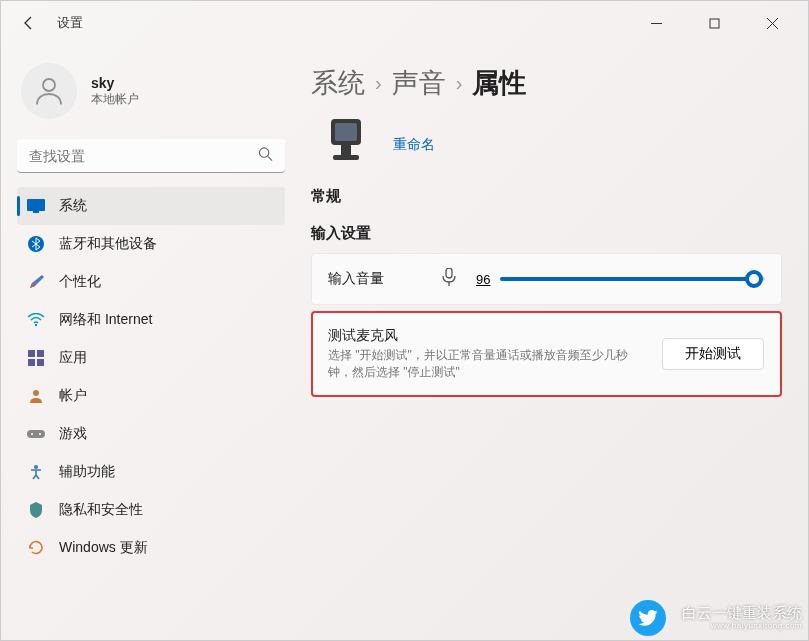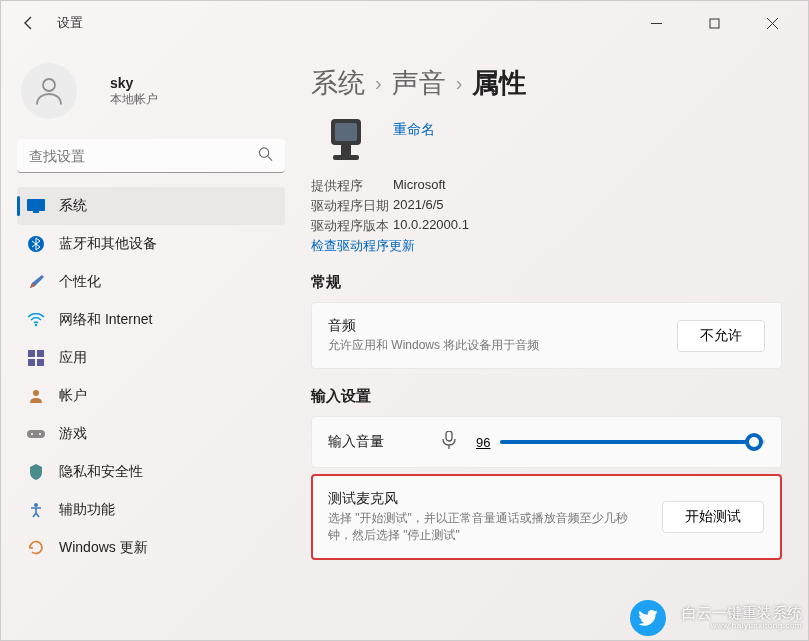--- a/index.html
+++ b/index.html
@@ -9,21 +9,21 @@
     
     .titlebar { height: 44px; display: flex; align-items: center; padding: 0 16px; }
     .titlebar .back-btn { width: 24px; height: 24px; display: flex; align-items: center; justify-content: center; cursor: pointer; }
     .titlebar .title { margin-left: 16px; font-size: 13px; color: #333; }
     .titlebar .controls { margin-left: auto; display: flex; gap: 18px; }
     .titlebar .ctrl { width: 40px; height: 30px; display: flex; align-items: center; justify-content: center; cursor: pointer; font-size: 13px; color: #333; }
     
     .content { display: flex; height: calc(100% - 44px); }
     
     .sidebar { width: 300px; padding: 10px 16px; }
-    .profile { display: flex; align-items: center; padding: 8px 4px 20px 4px; gap: 19px; }
+    .profile { display: flex; align-items: center; padding: 8px 4px 20px 4px; }
     .avatar { width: 56px; height: 56px; border-radius: 50%; background: #ececec; display: flex; align-items: center; justify-content: center; }
     .profile-info { margin-left: 14px; }
     .profile-name { font-size: 14px; font-weight: 600; color: #222; }
     .profile-sub { font-size: 12px; color: #666; }
     
     .search-box { position: relative; margin-bottom: 14px; }
     .search-box input { width: 100%; height: 34px; border: none; border-bottom: 1px solid #999; background: #fdfcfc; border-radius: 4px; padding: 0 36px 0 12px; font-size: 14px; outline: none; }
     .search-box .sicon { position: absolute; right: 12px; top: 50%; transform: translateY(-50%); color: #666; }
     
     .nav { list-style: none; }
@@ -31,21 +31,21 @@
     .nav li.active { background: #eae7e7; }
     .nav li.active::before { content: ""; position: absolute; left: 0; top: 9px; width: 3px; height: 20px; background: #0067c0; border-radius: 2px; }
     .nav .nicon { width: 18px; height: 18px; margin-right: 14px; display: flex; align-items: center; justify-content: center; }
     
     .main { flex: 1; padding: 20px 26px 0 10px; overflow: hidden; }
     .breadcrumb { font-size: 27px; color: #333; margin-bottom: 14px; display: flex; align-items: center; gap: 10px; }
     .breadcrumb .crumb-link { cursor: pointer; color: #666; font-weight: 400; }
     .breadcrumb .chev { color: #999; font-size: 20px; }
     .breadcrumb .current { color: #222; font-weight: 700; }
     
-    .device-header { display: flex; align-items: flex-start; margin-bottom: 8px; }
+    .device-header { display: flex; align-items: center; margin-bottom: 8px; }
     .device-icon { width: 54px; height: 54px; display: flex; align-items: center; justify-content: center; margin-right: 20px; margin-left: 8px; }
     .rename-link { color: #0067c0; font-size: 14px; cursor: pointer; margin-top: 6px; }
     
     .info-grid { margin: 4px 0 4px 0; font-size: 13px; color: #333; }
     .info-row { display: flex; margin-bottom: 2px; }
     .info-label { width: 82px; color: #555; }
     .info-value { }
     .check-link { color: #0067c0; font-size: 13px; cursor: pointer; }
     
     .section-title { font-size: 15px; font-weight: 600; margin: 18px 0 10px 0; color: #222; }
@@ -190,34 +190,34 @@
               <svg width="18" height="12" viewBox="0 0 18 12">
                 <rect x="0" y="2" width="18" height="8" rx="4" fill="#888"></rect>
                 <circle cx="5" cy="6" r="1" fill="#fff"></circle>
                 <circle cx="13" cy="6" r="1" fill="#fff"></circle>
               </svg>
             </span>
             <span>游戏</span>
           </li>
         <li>
             <span class="nicon">
+              <svg width="16" height="16" viewBox="0 0 16 16">
+                <circle cx="8" cy="3" r="2" fill="#3a7cc0"></circle>
+                <path d="M3 6 L13 6 M8 6 L8 11 M8 11 L5 15 M8 11 L11 15" stroke="#3a7cc0" stroke-width="1.6"></path>
+              </svg>
+            </span>
+            <span>辅助功能</span>
+          </li>
+        <li>
+            <span class="nicon">
               <svg width="14" height="16" viewBox="0 0 14 16">
                 <path d="M7 0 L13 3 V8 Q13 14 7 16 Q1 14 1 8 V3 Z" fill="#4a8c8c"></path>
               </svg>
             </span>
             <span>隐私和安全性</span>
-          </li>
-        <li>
-            <span class="nicon">
-              <svg width="16" height="16" viewBox="0 0 16 16">
-                <circle cx="8" cy="3" r="2" fill="#3a7cc0"></circle>
-                <path d="M3 6 L13 6 M8 6 L8 11 M8 11 L5 15 M8 11 L11 15" stroke="#3a7cc0" stroke-width="1.6"></path>
-              </svg>
-            </span>
-            <span>辅助功能</span>
           </li>
         <li>
             <span class="nicon">
               <svg width="16" height="16" viewBox="0 0 16 16">
                 <path d="M2 8 A6 6 0 1 1 4 12" fill="none" stroke="#d88030" stroke-width="1.6"></path>
                 <path d="M2 5 L2 8 L5 8" fill="none" stroke="#d88030" stroke-width="1.6"></path>
               </svg>
             </span>
             <span>Windows 更新</span>
           </li>
@@ -238,45 +238,23 @@
           <svg width="42" height="46" viewBox="0 0 42 46">
               <rect x="6" y="0" width="30" height="26" rx="4" fill="#3a3a3a"></rect>
               <rect x="10" y="4" width="22" height="18" rx="2" fill="#5a6a7a"></rect>
               <rect x="16" y="26" width="10" height="10" fill="#3a3a3a"></rect>
               <rect x="8" y="36" width="26" height="5" rx="2" fill="#3a3a3a"></rect>
             </svg>
         </div>
         <div class="rename-link">重命名</div>
       </div>
 
-      <div class="info-grid">
-        <div class="info-row">
-            <span class="info-label">提供程序</span>
-            <span class="info-value">Microsoft</span>
-          </div>
-        <div class="info-row">
-            <span class="info-label">驱动程序日期</span>
-            <span class="info-value">2021/6/5</span>
-          </div>
-        <div class="info-row">
-            <span class="info-label">驱动程序版本</span>
-            <span class="info-value">10.0.22000.1</span>
-          </div>
-        <div class="check-link">检查驱动程序更新</div>
-      </div>
 
       <div class="section-title">常规</div>
 
-      <div class="card">
-        <div class="card-content">
-          <div class="card-title">音频</div>
-          <div class="card-sub">允许应用和 Windows 将此设备用于音频</div>
-        </div>
-        <button class="pill-btn">不允许</button>
-      </div>
 
       <div class="section-title">输入设置</div>
 
 
       <div class="card">
         <div class="card-title" style="flex:0 0 110px">输入音量</div>
         <span class="mic-icon">
           <svg width="14" height="18" viewBox="0 0 14 18">
               <rect x="4" y="0" width="6" height="10" rx="3" fill="none" stroke="#555" stroke-width="1.3"></rect>
               <path d="M1 8 Q1 14 7 14 Q13 14 13 8 M7 14 V18" fill="none" stroke="#555" stroke-width="1.3"></path>

